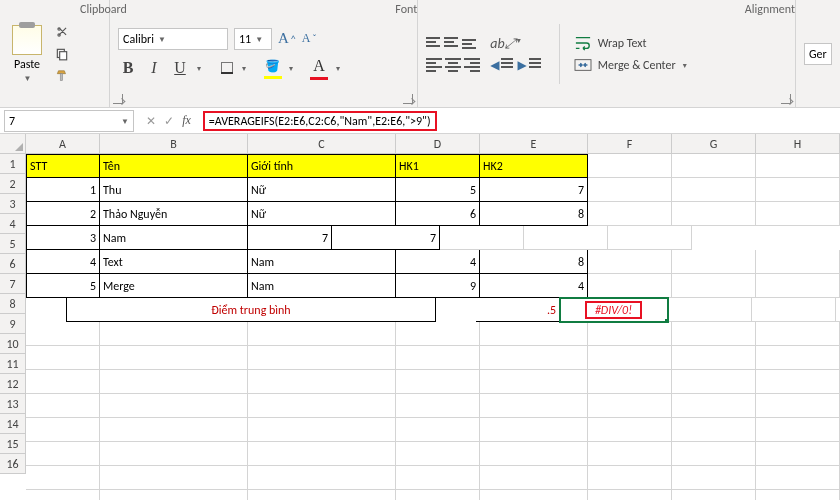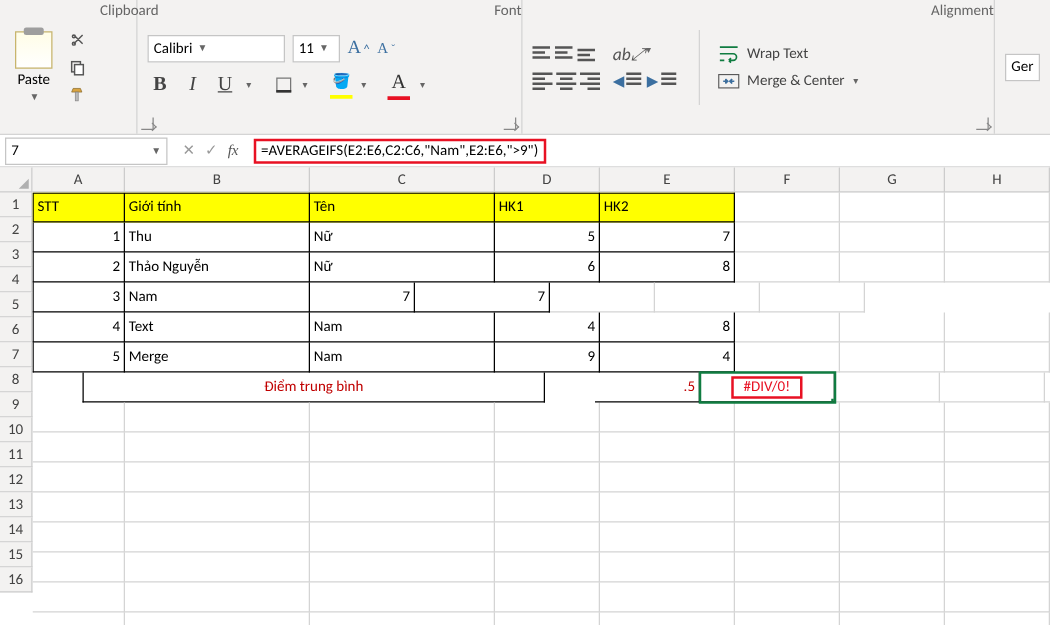--- a/index.html
+++ b/index.html
@@ -86,21 +86,21 @@
 .hdr { background: #ffff00; border-right: 1px solid #000; border-bottom: 1px solid #000; }
 .bd { border-right: 1px solid #000; border-bottom: 1px solid #000; }
 .bd-top { border-top: 1px solid #000; }
 .num { justify-content: flex-end; }
 .ctr { justify-content: center; }
 .reddark { color: #c00000; margin-left: 40px; }
 .avg-merged { width: 370px; }
 .warn { position: relative; }
 .warn::before { content: "⚠"; position: absolute; left: -18px; top: 2px; color: #c39000; font-size: 13px; }
 .err-box { border: 2px solid #e81123; padding: 0 8px; color: #e81123; }
-.active-cell { outline: 2px solid #107c41; outline-offset: -1px; position: relative; }
+.active-cell { outline: 2px solid #107c41; outline-offset: -1px; position: relative; font-style: italic; }
 .active-cell::after { content: ""; position: absolute; right: -3px; bottom: -3px; width: 5px; height: 5px; background: #107c41; }
 .top-strip { display: flex; }
 .grid-body { display: flex; }
 .rows-headers { display:flex; flex-direction:column; }
 </style>
 </head>
 <body>
 
 <div class="ribbon">
 
@@ -313,22 +313,22 @@
         <div class="row-h" style="height:20px">12</div>
         <div class="row-h" style="height:20px">13</div>
         <div class="row-h" style="height:20px">14</div>
         <div class="row-h" style="height:20px">15</div>
         <div class="row-h" style="height:20px">16</div>
       </div>
       <div class="rows">
 
         <div class="row">
           <div class="cell hdr wA bd-top" style="border-left:1px solid #000">STT</div>
+          <div class="cell hdr wB bd-top">Tên</div>
           <div class="cell hdr wC bd-top">Giới tính</div>
-          <div class="cell hdr wB bd-top">Tên</div>
           <div class="cell hdr wD bd-top">HK1</div>
           <div class="cell hdr wE bd-top">HK2</div>
           <div class="cell wF"></div>
           <div class="cell wG"></div>
           <div class="cell wH"></div>
         </div>
 
         <div class="row">
           <div class="cell bd wA num" style="border-left:1px solid #000">1</div>
           <div class="cell bd wB">Thu</div>

